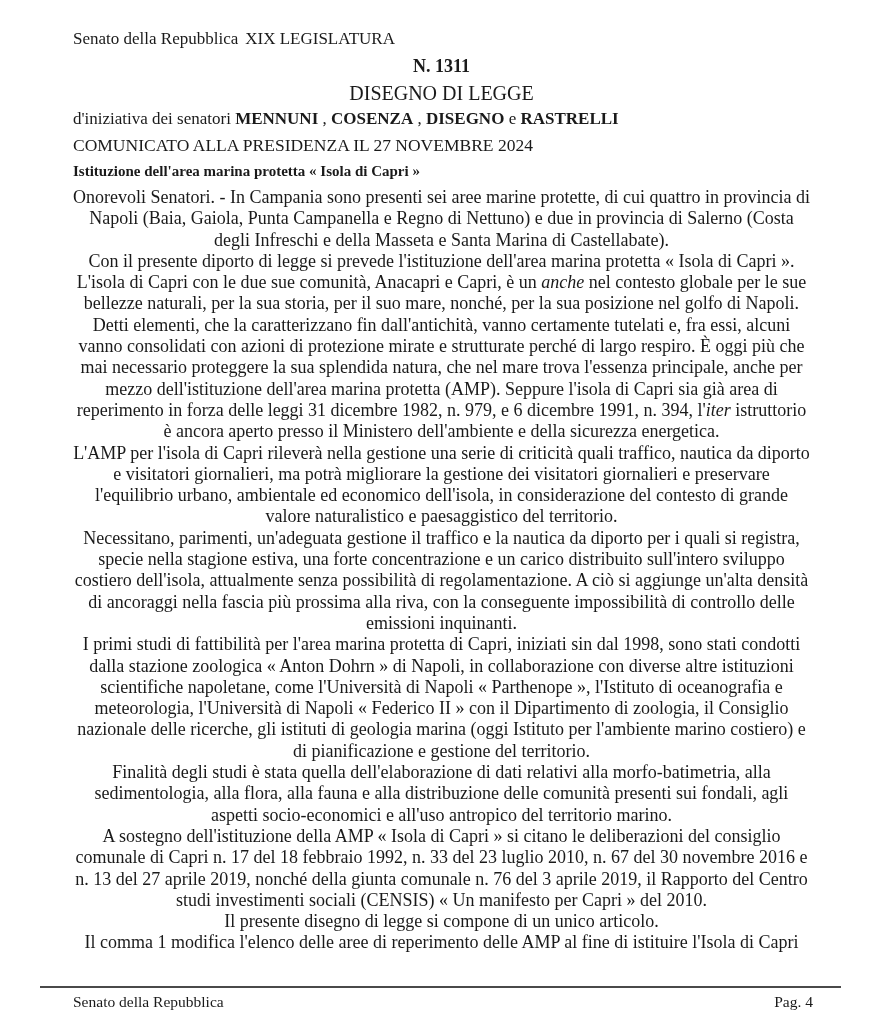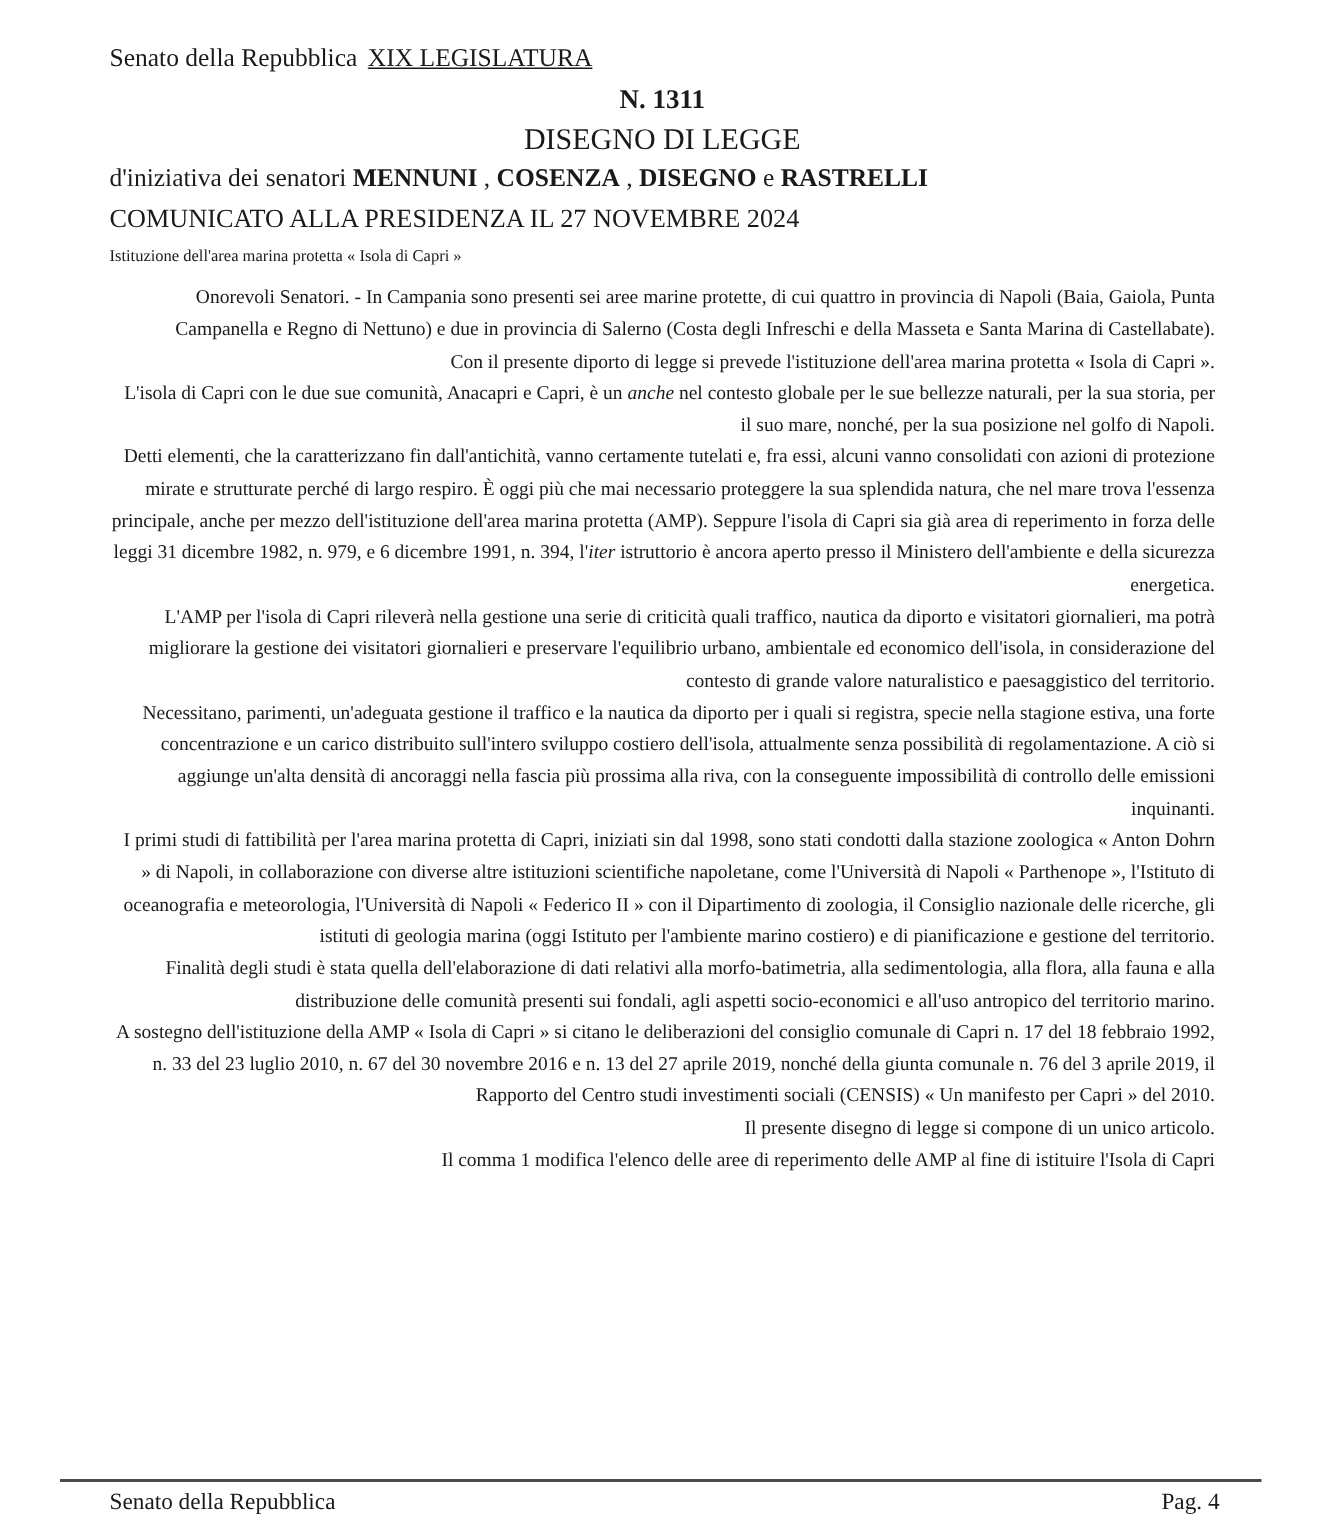--- a/index.html
+++ b/index.html
@@ -23,21 +23,20 @@
     right: 71px;
     top: 28px;
   }
   .header-line {
     font-size: 17px;
     line-height: 22px;
     white-space: nowrap;
   }
   .header-line .legislature {
     margin-left: 7px;
-    text-decoration: underline;
   }
   .doc-number {
     text-align: center;
     font-weight: bold;
     font-size: 18px;
     line-height: 22px;
     margin-top: 5px;
   }
   .doc-type {
     text-align: center;
@@ -49,29 +48,30 @@
     font-size: 17px;
     line-height: 22px;
     margin-top: 4px;
   }
   .comunicato {
     font-size: 17.5px;
     line-height: 22px;
     margin-top: 4px;
   }
   .subject {
-    font-size: 11px;
+    font-size: 15px;
     line-height: 22px;
     margin-top: 4px;
+    font-weight: bold;
   }
   .body-text {
     margin-top: 5px;
-    font-size: 13px;
+    font-size: 18px;
     line-height: 21.3px;
-    text-align: right;
+    text-align: center;
   }
   .body-text p.para {
     margin: 0;
     padding: 0;
   }
   .b { font-weight: bold; }
   .i { font-style: italic; }
   .footer {
     position: absolute;
     left: 40px;

